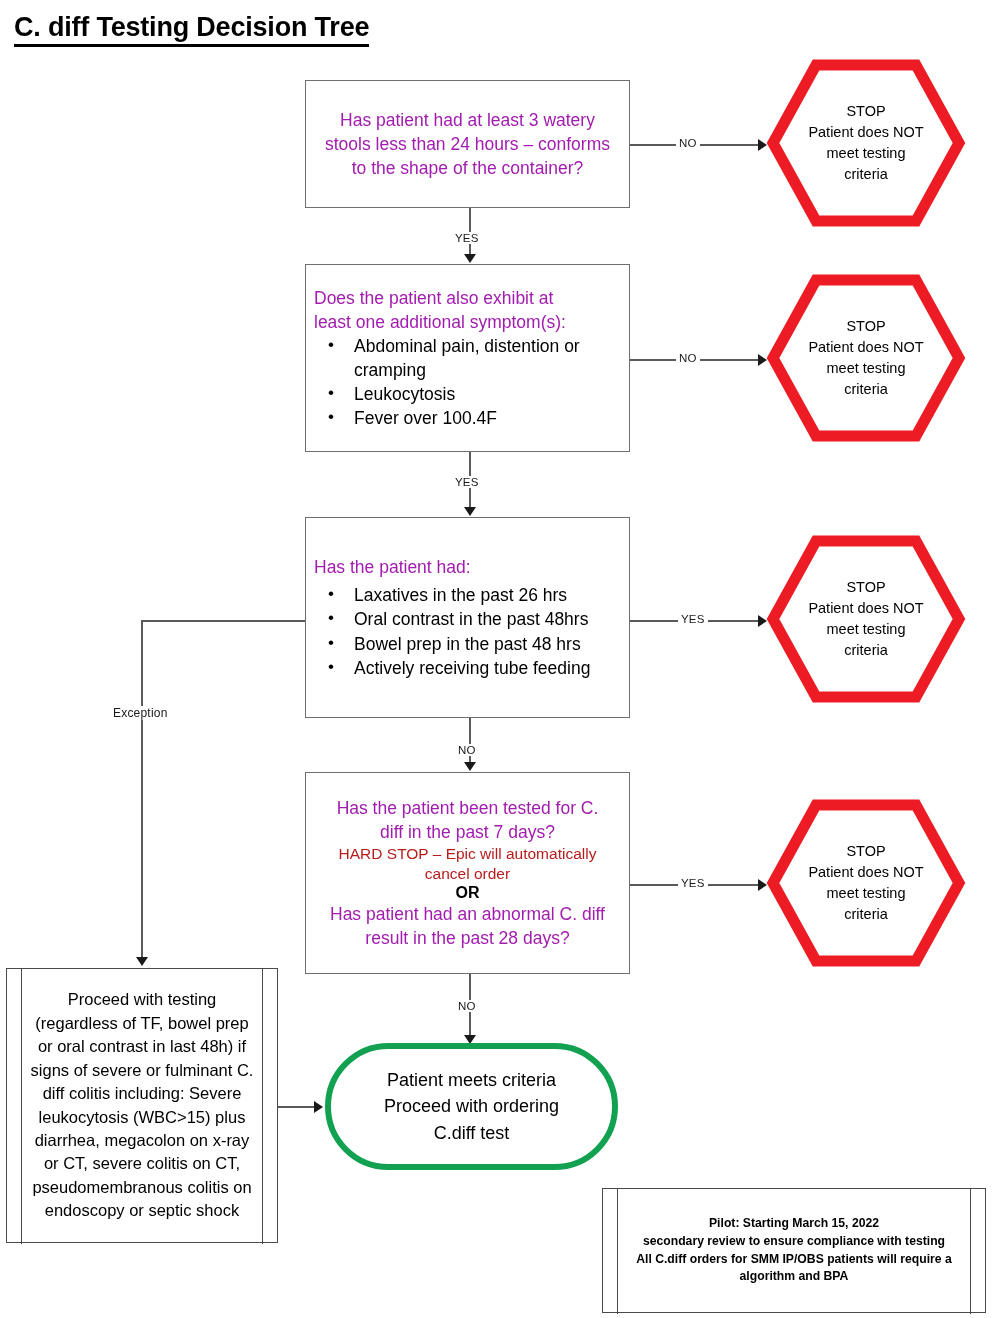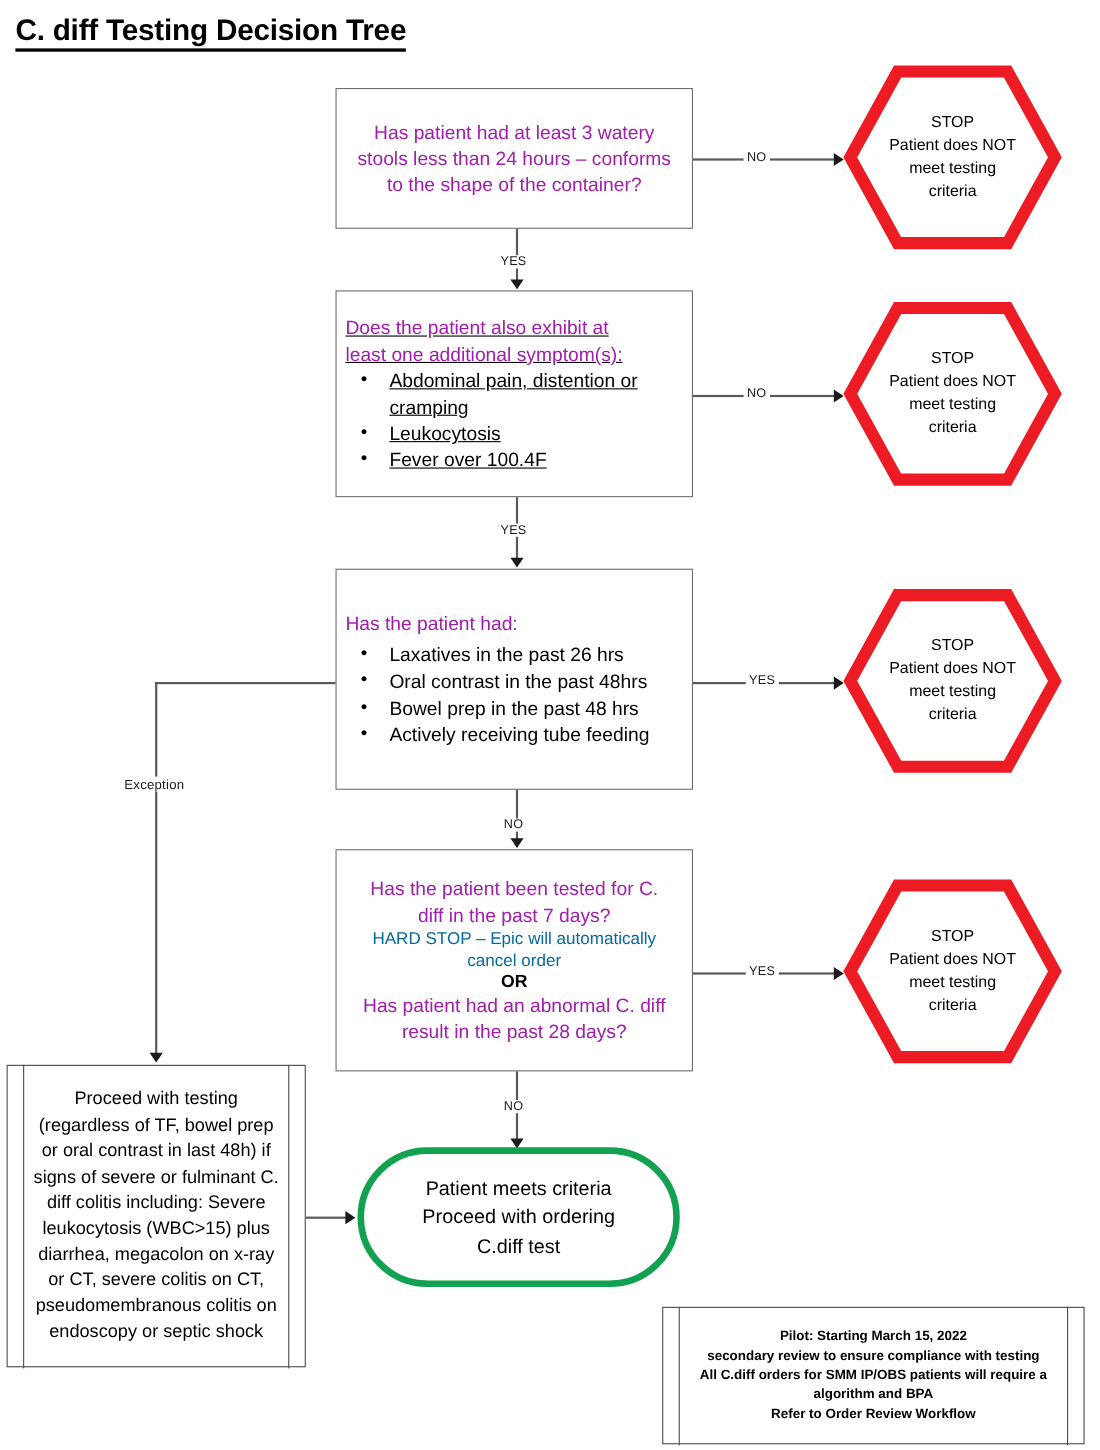--- a/index.html
+++ b/index.html
@@ -65,21 +65,21 @@
     margin: 0;
   }
   .bullets li::before {
     content: "\2022";
     position: absolute;
     left: 14px;
     top: -1px;
     font-size: 17px;
   }
 
-  .red-line { color: #0369a1; font-size: 15.5px; line-height: 1.28; }
+  .red-line { color: #b91c1c; font-size: 15.5px; line-height: 1.28; }
   .bold-line { font-weight: bold; font-size: 16px; }
 
   
   .dbl-outer {
     position: absolute;
     box-sizing: border-box;
     border: 1.5px solid #4a4a4a;
     background: #fff;
   }
   .dbl-inner {
@@ -206,21 +206,21 @@
       <span>Patient does NOT</span>
       <span>meet testing</span>
       <span>criteria</span>
     </div>
   </div>
 
   <div class="conn v" style="left:469px; top:208px; height:47px;"></div>
   <div class="arrow-down" style="left:464px; top:254px;"></div>
   <div class="edge-label" style="left:452px; top:232px;">YES</div>
 
-  <div class="node-box" style="left:305px; top:264px; width:325px; height:188px; padding:10px 10px 10px 8px;text-decoration:underline;">
+  <div class="node-box" style="left:305px; top:264px; width:325px; height:188px; padding:10px 10px 10px 8px;">
     <div class="node-text left">Does the patient also exhibit at</div>
     <div class="node-text left">least one additional symptom(s):</div>
     <ul class="bullets">
       <li>Abdominal pain, distention or cramping</li>
       <li>Leukocytosis</li>
       <li>Fever over 100.4F</li>
     </ul>
   </div>
 
   <div class="conn h" style="left:630px; top:359px; width:132px;"></div>
@@ -335,17 +335,16 @@
 
   <div class="dbl-outer" style="left:602px; top:1188px; width:384px; height:125px;">
     <div class="dbl-inner"></div>
     <div class="dbl-content">
       <div class="note-text">
         <span>Pilot: Starting </span><span>March 15, 2022</span>
       </div>
       <div class="note-text">secondary review to ensure compliance with testing</div>
       <div class="note-text">All C.diff orders for SMM IP/OBS patients will require a</div>
       <div class="note-text">algorithm and BPA</div>
-      <div class="note-text">Refer to Order Review Workflow</div>
     </div>
   </div>
 
 </div>
 
 </body></html>

